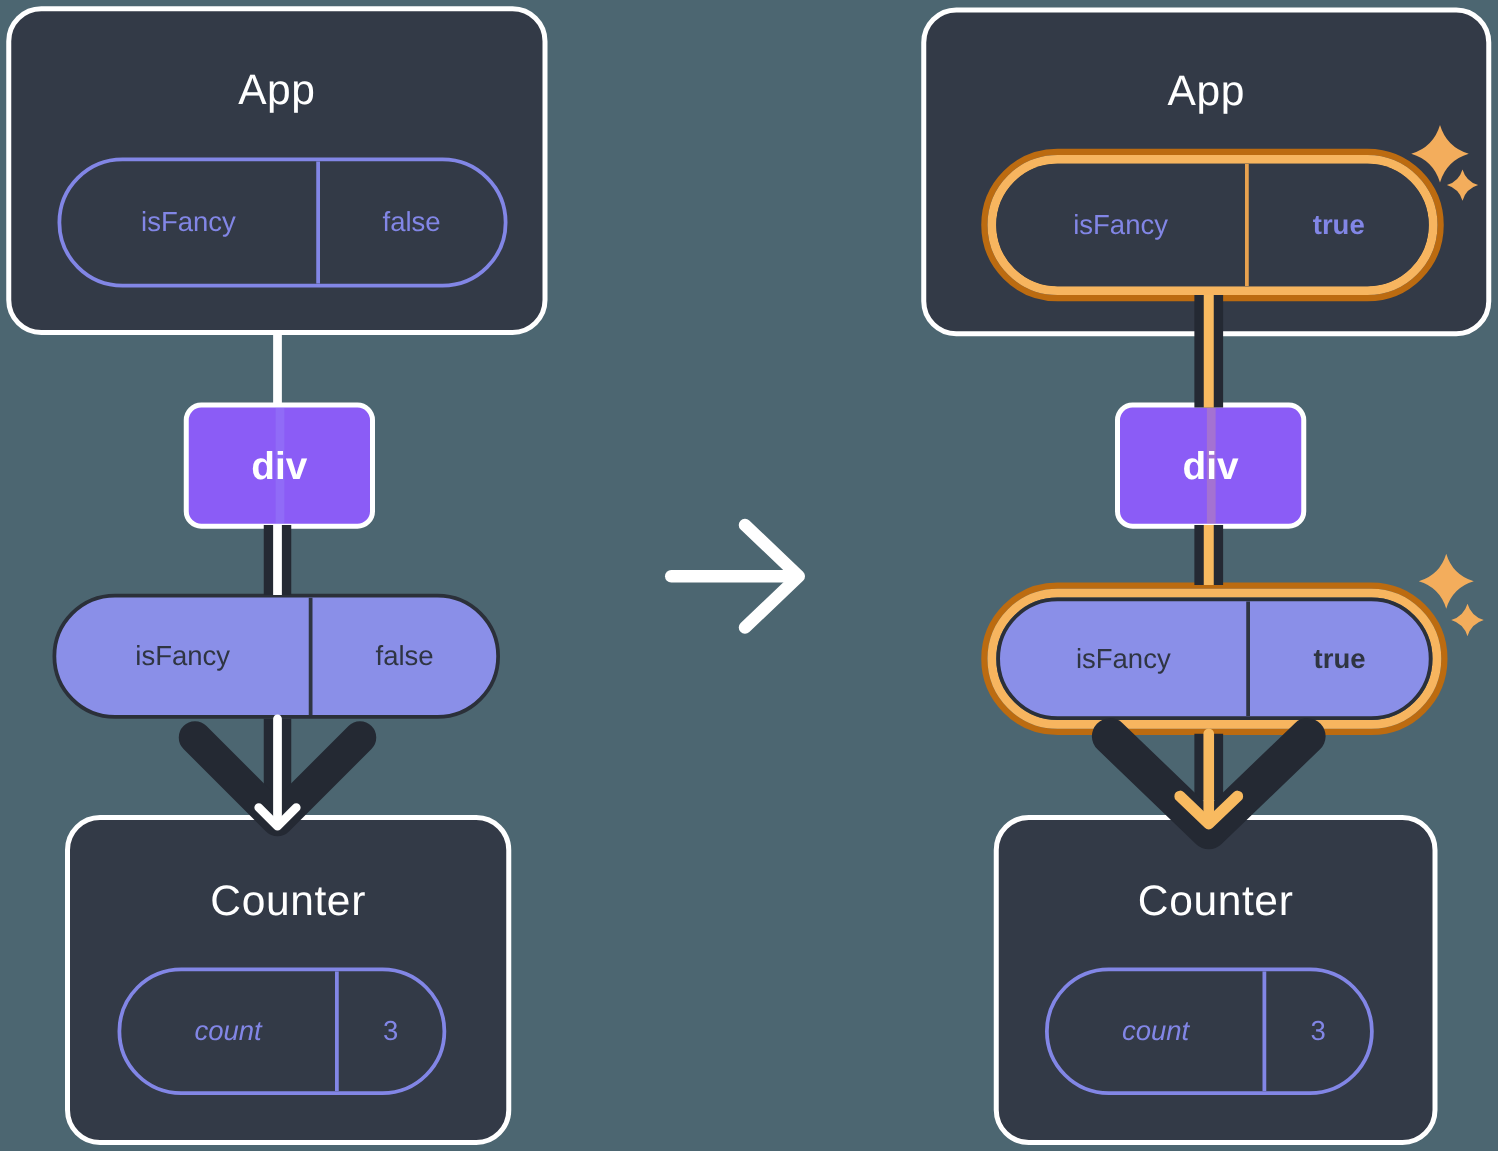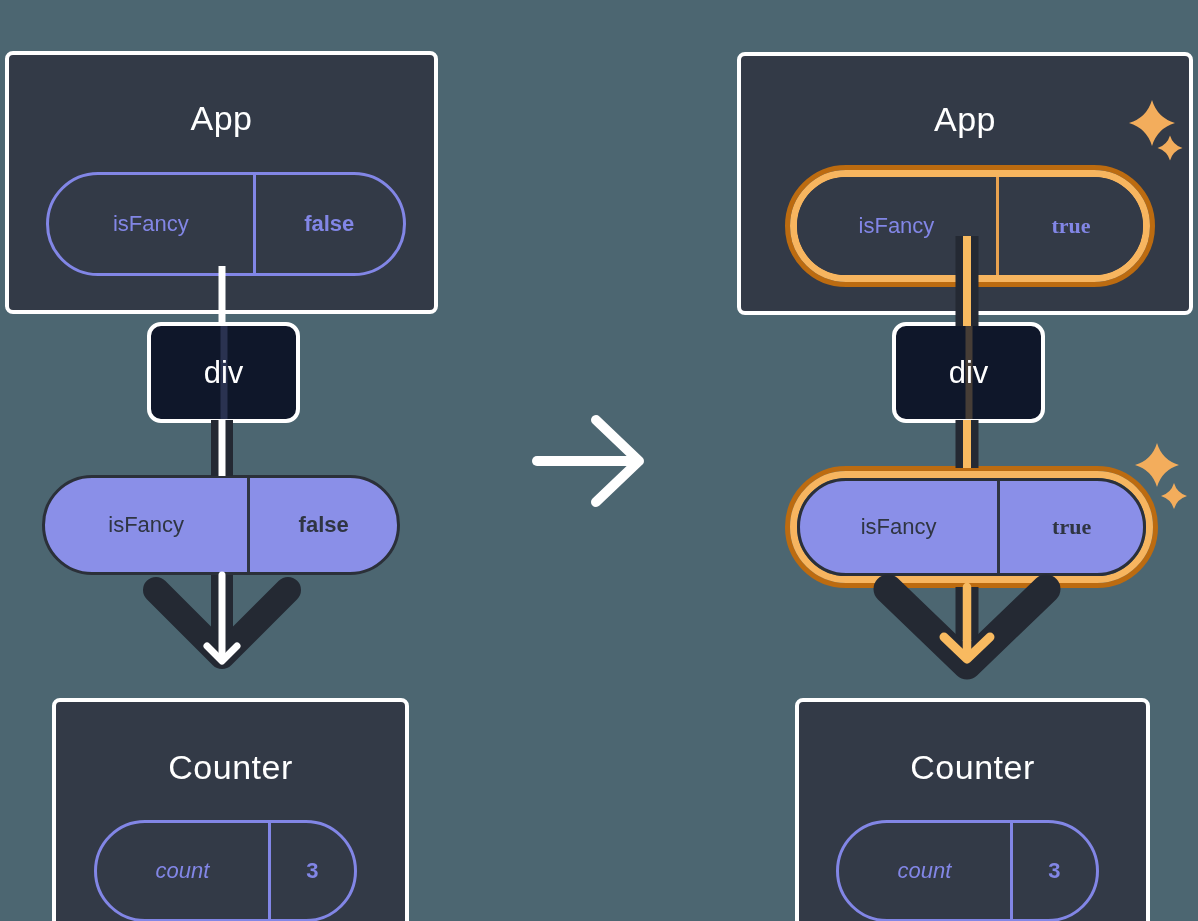--- a/index.html
+++ b/index.html
@@ -3,42 +3,42 @@
 <meta charset="utf-8">
 <style>
   html,body { margin:0; padding:0; background:#4C6671; }
   .canvas {
     position:relative; width:1198px; height:921px;
     background:#4C6671; overflow:hidden;
     font-family:"Liberation Sans", sans-serif;
   }
   .card {
     position:absolute; background:#333A47;
-    border:4px solid #FFFFFF; border-radius:8px; box-sizing:border-box;margin-top:46px;
+    border:4px solid #FFFFFF; border-radius:28px; box-sizing:border-box;
   }
   .card-title {
     position:absolute; left:0; right:0; text-align:center;
     color:#FFFFFF; font-size:34px; font-weight:500; letter-spacing:.5px;
   }
   
   .pill {
     position:absolute; display:flex; box-sizing:border-box;
     border-radius:999px; overflow:hidden;
   }
   .cell {
     display:flex; align-items:center; justify-content:center;
     font-size:22px; box-sizing:border-box;
   }
   .cell-name  { flex:0 0 57.5%; }
-  .cell-value { flex:1 1 auto;font-weight:bold; }
+  .cell-value { flex:1 1 auto; }
   .wide .cell-name { flex:0 0 66.5%;font-style:italic; }
   .outline-purple { border:3px solid #8286E6; }
   .purple-text { color:#8286E6; }
   .dark-text   { color:#2F3542; }
-  .bold { font-weight:700;font-family:Liberation Serif, serif; }
+  .bold { font-weight:700; }
   .solid-purple { background:#8A8FE8; border:3px solid #2B3039; }
   .div-purple { border-left:3px solid #8286E6; }
   .div-dark   { border-left:3px solid #2F3542; }
   .div-orange { border-left:3px solid #E9A24F; }
   
   .fancy {
     position:absolute; border:5px solid #BC6B10;
     border-radius:999px; box-sizing:border-box;
   }
   .fancy-band {
@@ -46,24 +46,24 @@
     border-radius:999px; box-sizing:border-box;
   }
   .fancy-core {
     width:100%; height:100%; display:flex;
     border-radius:999px; box-sizing:border-box; overflow:hidden;
   }
   .app-core  { background:#333A47; }
   .prop-core { background:#8A8FE8; border:3px solid #2B3039; }
   
   .divbox {
-    position:absolute; background:#0f172a;
+    position:absolute; background:#8b5cf6;
     border:4px solid #FFFFFF; border-radius:14px; box-sizing:border-box;
     display:flex; align-items:center; justify-content:center;
-    color:#FFFFFF; font-size:31px; font-weight:400;
+    color:#FFFFFF; font-size:31px; font-weight:700;
   }
   .divbox span { position:relative; z-index:1; }
   .faint {
     position:absolute; top:0; bottom:0; left:50%; width:7px;
     transform:translateX(-50%); z-index:0;
   }
   .faint-purple { background:rgba(168,178,255,0.18); }
   .faint-orange { background:rgba(248,186,96,0.24); }
   
   .b-app  { left:5px;  top:5px;  width:433px; height:263px; }

